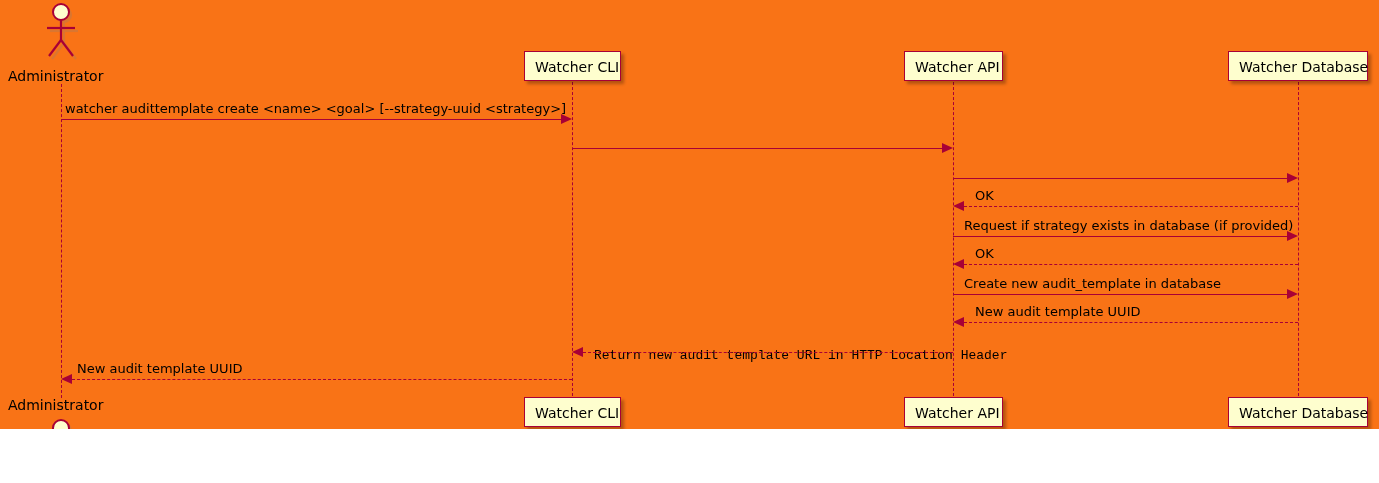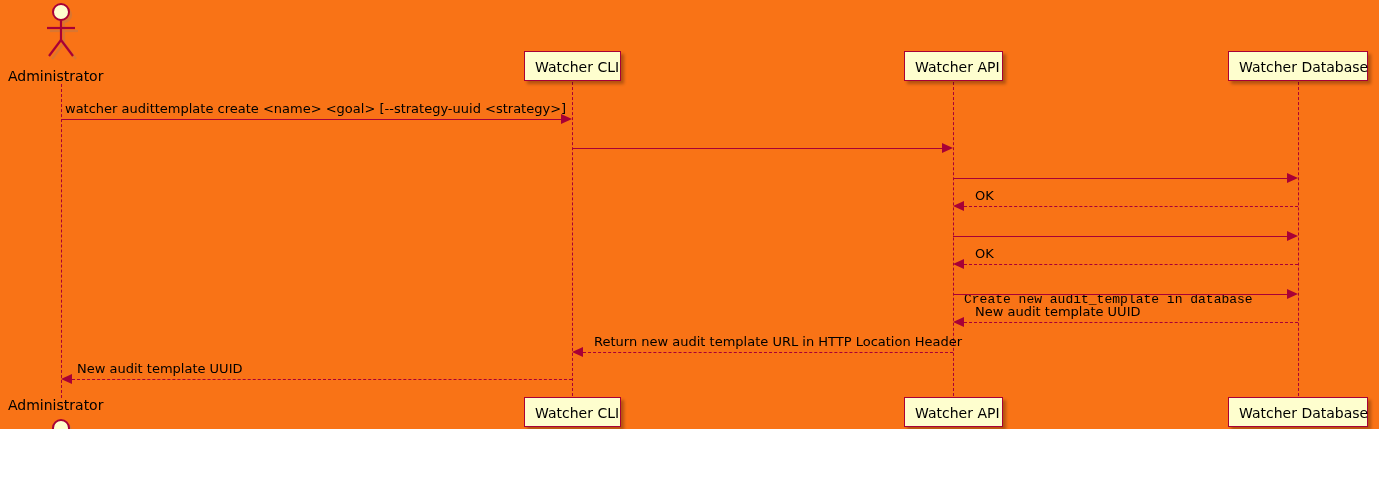--- a/index.html
+++ b/index.html
@@ -124,36 +124,37 @@
   <div class="msg" style="left:572px; top:148px; width:370px;"></div>
   <div class="arrowhead right" style="left:942px; top:143px;"></div>
 
   <div class="msg" style="left:953px; top:178px; width:334px;"></div>
   <div class="arrowhead right" style="left:1287px; top:173px;"></div>
 
   <div class="msg-label" style="left:975px; top:188px;">OK</div>
   <div class="msg dashed" style="left:964px; top:206px; width:334px;"></div>
   <div class="arrowhead left" style="left:953px; top:201px;"></div>
 
+  <div class="msg-label" style="left:964px; top:218px;">Request if strategy exists in database (if provided)</div>
   <div class="msg" style="left:953px; top:236px; width:334px;"></div>
   <div class="arrowhead right" style="left:1287px; top:231px;"></div>
 
   <div class="msg-label" style="left:975px; top:246px;">OK</div>
   <div class="msg dashed" style="left:964px; top:264px; width:334px;"></div>
   <div class="arrowhead left" style="left:953px; top:259px;"></div>
 
-  <div class="msg-label" style="left:964px; top:292px;font-family:Liberation Mono, monospace;">Create new audit_template in database</div>
+  <div class="msg-label" style="left:964px; top:276px;">Create new audit_template in database</div>
   <div class="msg" style="left:953px; top:294px; width:334px;"></div>
   <div class="arrowhead right" style="left:1287px; top:289px;"></div>
 
   <div class="msg-label" style="left:975px; top:304px;">New audit template UUID</div>
   <div class="msg dashed" style="left:964px; top:322px; width:334px;"></div>
   <div class="arrowhead left" style="left:953px; top:317px;"></div>
 
-  <div class="msg-label" style="left:594px; top:334px;">Return new audit template URL in HTTP Location Header</div>
+  <div class="msg-label" style="left:594px; top:348px;font-family:Liberation Mono, monospace;">Return new audit template URL in HTTP Location Header</div>
   <div class="msg dashed" style="left:583px; top:352px; width:370px;"></div>
   <div class="arrowhead left" style="left:572px; top:347px;"></div>
 
   <div class="msg-label" style="left:77px; top:361px;">New audit template UUID</div>
   <div class="msg dashed" style="left:72px; top:379px; width:500px;"></div>
   <div class="arrowhead left" style="left:61px; top:374px;"></div>
 
   <div class="actor-label" style="left:8px; top:397px;">Administrator</div>
   <div class="actor" style="left:38px; top:418px;">
     <svg width="46" height="58" viewBox="0 0 46 58">

